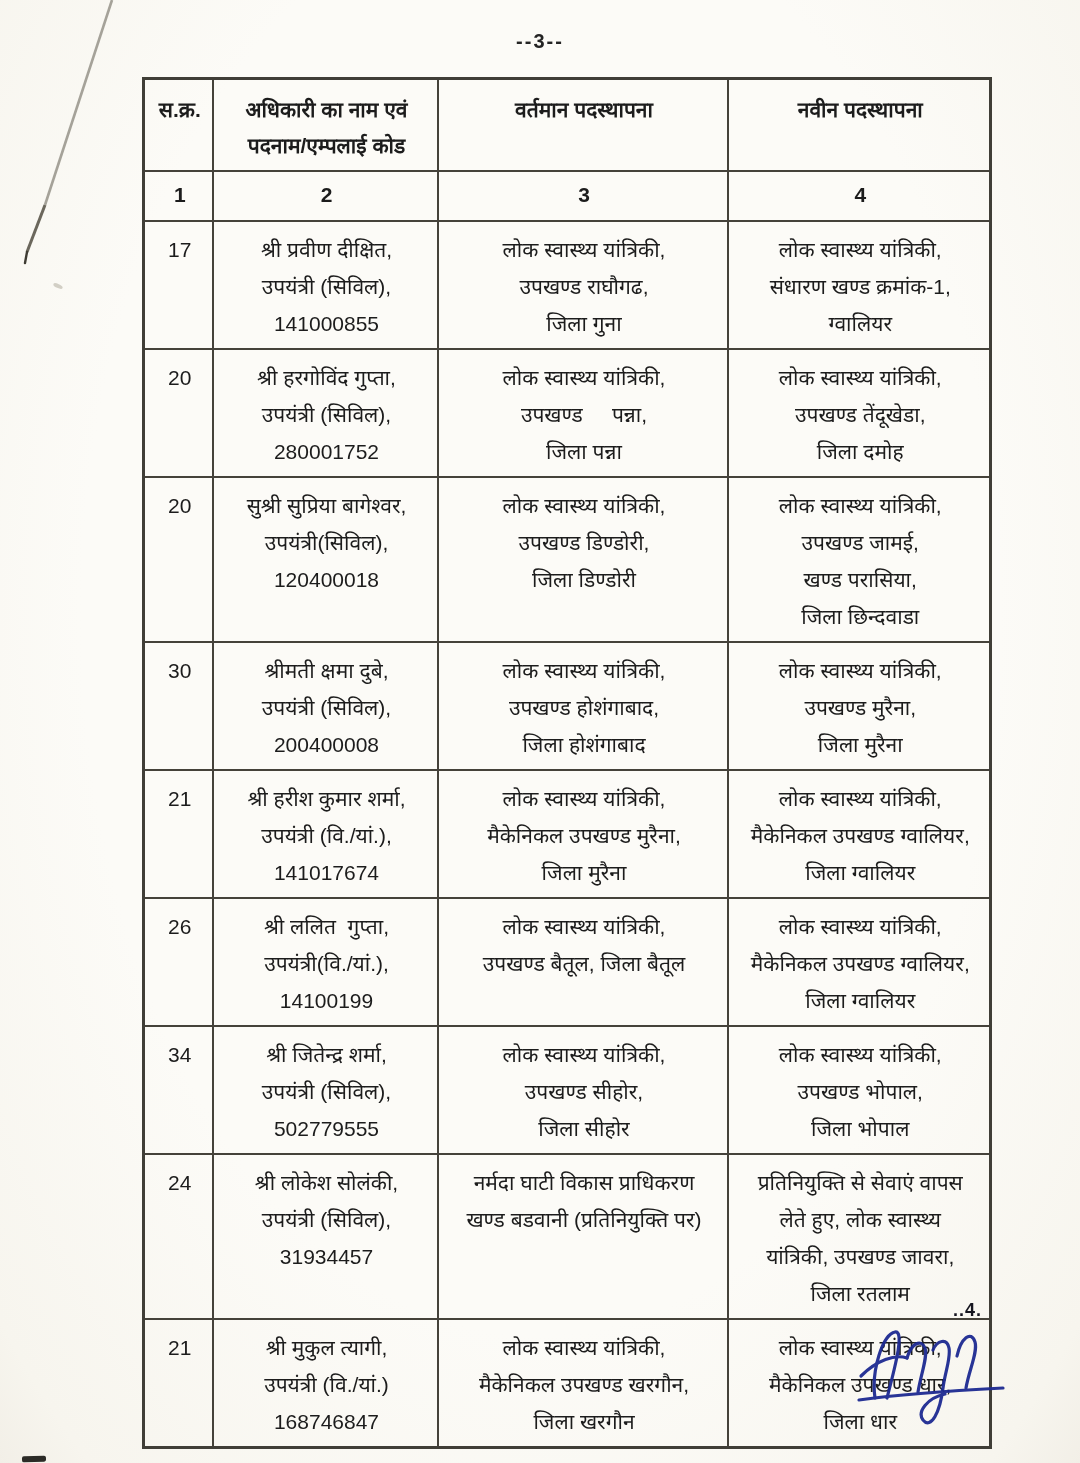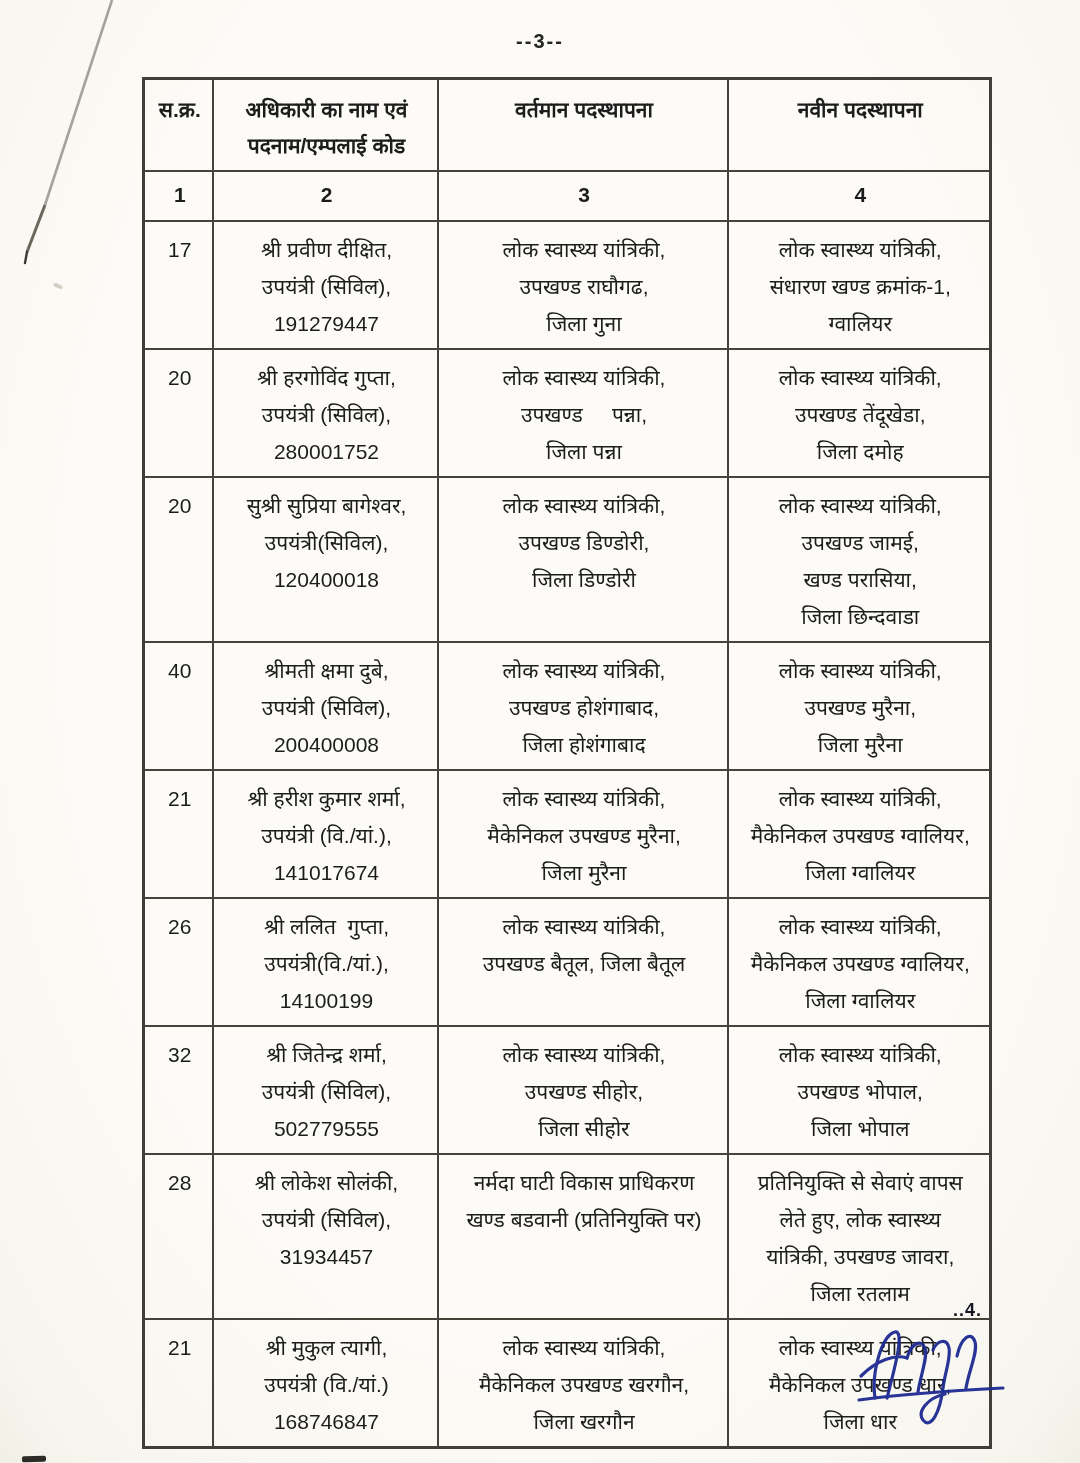--- a/index.html
+++ b/index.html
@@ -80,21 +80,21 @@
     <tr class="colnum-row" style="height:50px">
       <td class="sno">1</td>
       <td>2</td>
       <td>3</td>
       <td>4</td>
     </tr>
     <tr style="height:120px">
       <td class="sno">17</td>
       <td>श्री प्रवीण दीक्षित,
 उपयंत्री (सिविल),
-191279447</td>
+141000855</td>
       <td>लोक स्वास्थ्य यांत्रिकी,
 उपखण्ड राघौगढ,
 जिला गुना</td>
       <td>लोक स्वास्थ्य यांत्रिकी,
 संधारण खण्ड क्रमांक-1,
 ग्वालियर</td>
     </tr>
     <tr style="height:113px">
       <td class="sno">20</td>
       <td>श्री हरगोविंद गुप्ता,
@@ -114,21 +114,21 @@
 120400018</td>
       <td>लोक स्वास्थ्य यांत्रिकी,
 उपखण्ड डिण्डोरी,
 जिला डिण्डोरी</td>
       <td>लोक स्वास्थ्य यांत्रिकी,
 उपखण्ड जामई,
 खण्ड परासिया,
 जिला छिन्दवाडा</td>
     </tr>
     <tr style="height:117px">
-      <td class="sno">40</td>
+      <td class="sno">30</td>
       <td>श्रीमती क्षमा दुबे,
 उपयंत्री (सिविल),
 200400008</td>
       <td>लोक स्वास्थ्य यांत्रिकी,
 उपखण्ड होशंगाबाद,
 जिला होशंगाबाद</td>
       <td>लोक स्वास्थ्य यांत्रिकी,
 उपखण्ड मुरैना,
 जिला मुरैना</td>
     </tr>
@@ -149,33 +149,33 @@
       <td>श्री ललित&nbsp;&nbsp;गुप्ता,
 उपयंत्री(वि./यां.),
 14100199</td>
       <td>लोक स्वास्थ्य यांत्रिकी,
 उपखण्ड बैतूल, जिला बैतूल</td>
       <td>लोक स्वास्थ्य यांत्रिकी,
 मैकेनिकल उपखण्ड ग्वालियर,
 जिला ग्वालियर</td>
     </tr>
     <tr style="height:125px">
-      <td class="sno">32</td>
+      <td class="sno">34</td>
       <td>श्री जितेन्द्र शर्मा,
 उपयंत्री (सिविल),
 502779555</td>
       <td>लोक स्वास्थ्य यांत्रिकी,
 उपखण्ड सीहोर,
 जिला सीहोर</td>
       <td>लोक स्वास्थ्य यांत्रिकी,
 उपखण्ड भोपाल,
 जिला भोपाल</td>
     </tr>
     <tr style="height:148px">
-      <td class="sno">28</td>
+      <td class="sno">24</td>
       <td>श्री लोकेश सोलंकी,
 उपयंत्री (सिविल),
 31934457</td>
       <td>नर्मदा घाटी विकास प्राधिकरण
 खण्ड बडवानी (प्रतिनियुक्ति पर)</td>
       <td>प्रतिनियुक्ति से सेवाएं वापस
 लेते हुए, लोक स्वास्थ्य
 यांत्रिकी, उपखण्ड जावरा,
 जिला रतलाम</td>
     </tr>

